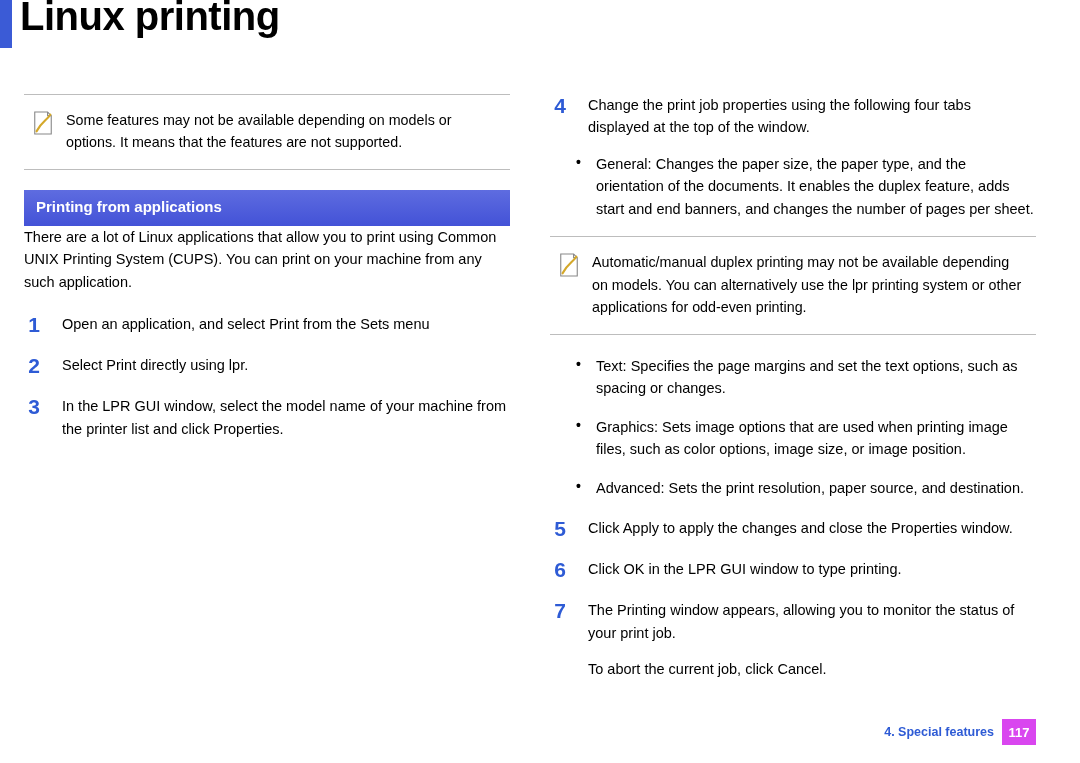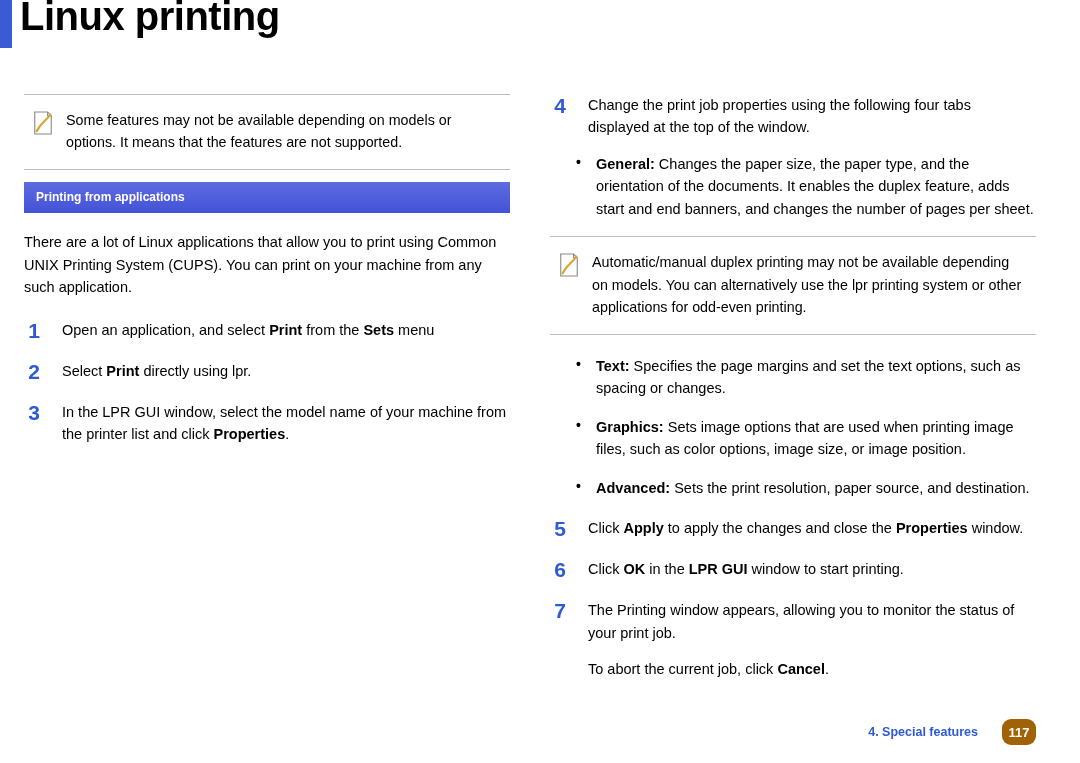--- a/index.html
+++ b/index.html
@@ -3,38 +3,38 @@
 <meta charset="utf-8">
 <style>
   * { box-sizing: border-box; margin: 0; padding: 0; }
   html, body { width: 1080px; height: 763px; font-family: "Segoe UI", "Myriad Pro", Arial, sans-serif; color: #000; background: #fff; }
   .page { width: 1060px; height: 763px; position: relative; padding: 0; }
   .header { display: flex; align-items: flex-start; }
   .header-bar { width: 12px; height: 48px; background: #3b5bd6; margin-top: 0; }
   .title { font-size: 40px; font-weight: 700; color: #000; margin-left: 8px; margin-top: -6px; letter-spacing: -0.5px; }
   .columns { display: flex; margin-top: 46px; padding: 0 24px; gap: 40px; }
   .col { flex: 1 1 50%; min-width: 0; line-height: 1.5; font-size: 14.5px; }
-  .note-box { border-top: 1px solid #bdbdbd; border-bottom: 1px solid #bdbdbd; padding: 14px 8px 16px 8px; display: flex; gap: 12px; margin-bottom: 12px; }
+  .note-box { border-top: 1px solid #bdbdbd; border-bottom: 1px solid #bdbdbd; padding: 14px 8px 16px 8px; display: flex; gap: 12px; margin-bottom: 20px; }
   .note-icon { width: 22px; height: 28px; flex: 0 0 22px; position: relative; }
   .note-icon svg { width: 100%; height: 100%; }
   .note-text { flex: 1; font-size: 14.3px; line-height: 1.55; }
-  .section-hdr { background: #4b5bdc; background: linear-gradient(#5e6ce0, #4352d7); color: #fff; font-weight: 700; font-size: 12px; padding: 6px 0 7px 12px; margin-bottom: 18px; text-align: left; }
+  .section-hdr { background: #4b5bdc; background: linear-gradient(#5e6ce0, #4352d7); color: #fff; font-weight: 700; font-size: 15px; padding: 6px 0 7px 12px; text-align: left; }
   .para { margin-bottom: 20px; line-height: 1.55; }
   .steps { margin-top: 4px; }
   .step { display: flex; gap: 18px; margin-bottom: 18px; align-items: flex-start; }
   .step-num { font-size: 21px; font-weight: 700; color: #2e5bd5; flex: 0 0 20px; text-align: center; line-height: 1.1; }
   .step-text { flex: 1; line-height: 1.55; }
   .bullets { margin: 0 0 18px 0; }
   .bullet { display: flex; gap: 14px; margin-bottom: 16px; align-items: flex-start; padding-left: 26px; }
   .bullet-dot { flex: 0 0 6px; font-size: 14px; line-height: 1.4; font-weight: 700; }
   .bullet-text { flex: 1; line-height: 1.55; }
-  strong, b { font-weight: 700; }
-  .footer { position: absolute; bottom: 18px; right: 24px; display: flex; align-items: center; gap: 16px; font-size: 12.5px; }
+  strong, b { font-weight: 400; }
+  .footer { position: absolute; bottom: 18px; right: 24px; display: flex; align-items: center; gap: 0; font-size: 12.5px; }
   .footer-chapter { color: #2e5bd5; font-weight: 700; margin-right: 8px; }
-  .footer-page { background: #a16207; color: #fff; font-weight: 700; width: 34px; height: 26px; display: flex; align-items: center; justify-content: center; font-size: 13px; border-radius: 9px; }
+  .footer-page { background: #d946ef; color: #fff; font-weight: 700; width: 34px; height: 26px; display: flex; align-items: center; justify-content: center; font-size: 13px; }
 </style>
 </head>
 <body>
 
 <div class="page">
 
   <div class="header">
     <div class="header-bar"></div>
     <h1 class="title">Linux printing</h1>
   </div>
@@ -134,21 +134,21 @@
       <div class="steps">
         <div class="step">
           <div class="step-num">5</div>
           <div class="step-text">
             <span>Click </span><b>Apply</b><span> to apply the changes and close the </span><b>Properties</b><span> window.</span>
           </div>
         </div>
         <div class="step">
           <div class="step-num">6</div>
           <div class="step-text">
-            <span>Click </span><b>OK</b><span> in the </span><b>LPR GUI</b><span> window to start printing.</span>
+            <span>Click </span><b>OK</b><span> in the </span><b>LPR GUI</b><span> window to type printing.</span>
           </div>
         </div>
         <div class="step">
           <div class="step-num">7</div>
           <div class="step-text">
             <span>The Printing window appears, allowing you to monitor the status of your print job.</span>
           </div>
         </div>
       </div>
 

